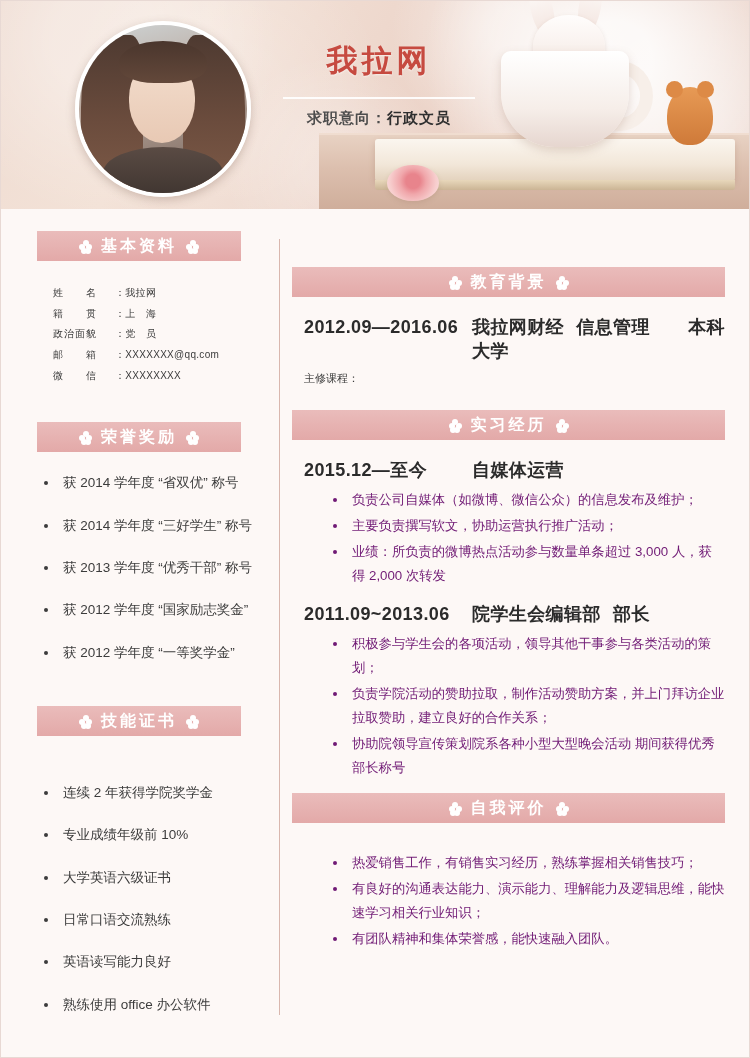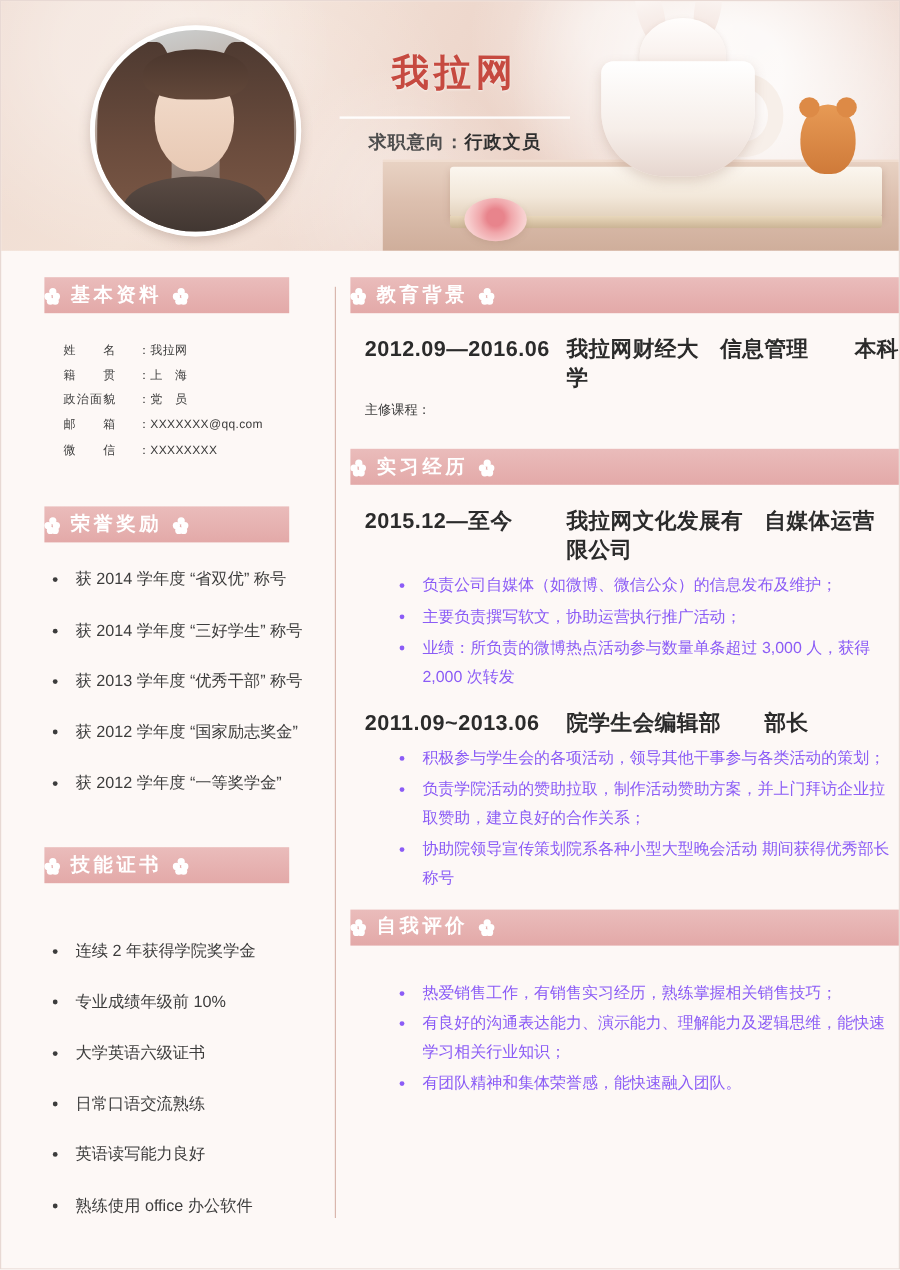--- a/index.html
+++ b/index.html
@@ -245,37 +245,39 @@
     padding-left: 8px;
     box-sizing: border-box;
   }
   .col-divider {
     width: 1px;
     background: #d9b7ae;
     margin: 8px 12px 40px 10px;
   }
   .col-right {
     flex: 1;
+    padding-right: 24px;
     box-sizing: border-box;
+    margin-top: 36px;
   }
 
   
   .sec-head {
     position: relative;
     height: 30px;
     margin-bottom: 18px;
   }
   .sec-head .bar {
     position: absolute;
     left: 0; right: 0; top: 0;
     height: 30px;
     background: linear-gradient(180deg, #eabcbb 0%, #e3a9a8 100%);
     display: flex;
     align-items: center;
-    justify-content: flex-start;
+    justify-content: center;
   }
   .sec-head.left .bar { left: 28px; right: 28px; }
   .sec-head .inner {
     display: flex;
     align-items: center;
     gap: 9px;
   }
   .sec-head .label {
     font-size: 16px;
     font-weight: bold;
@@ -352,21 +354,21 @@
     color: #3c3c3c;
     line-height: 1.75;
   }
   .course .lab { white-space: nowrap; }
   .course .val { flex: 1; }
 
   .bullets {
     margin: 6px 0 14px 0;
     padding-left: 56px;
     font-size: 13.3px;
-    color: #8b5cf6;
+    color: #701a75;
     line-height: 1.8;
   }
   .bullets li { padding-left: 4px; margin-bottom: 2px; }
   .pad-top { padding-top: 10px; }
   .sec-gap { height: 14px; }
 </style>
 </head>
 <body>
 
 <div class="page">
@@ -569,21 +571,20 @@
                 <i></i>
                 <i></i>
               </span>
           </span>
         </div>
       </div>
 
       <div class="blk">
         <div class="blk-title-row">
           <span class="d">2015.12—至今</span>
-          <span class="o">我拉网文化发展有限公司</span>
           <span class="r">自媒体运营</span>
         </div>
         <ul class="bullets">
           <li>负责公司自媒体（如微博、微信公众）的信息发布及维护；</li>
           <li>主要负责撰写软文，协助运营执行推广活动；</li>
           <li>业绩：所负责的微博热点活动参与数量单条超过 3,000 人，获得 2,000 次转发</li>
         </ul>
       </div>
 
       <div class="blk">

